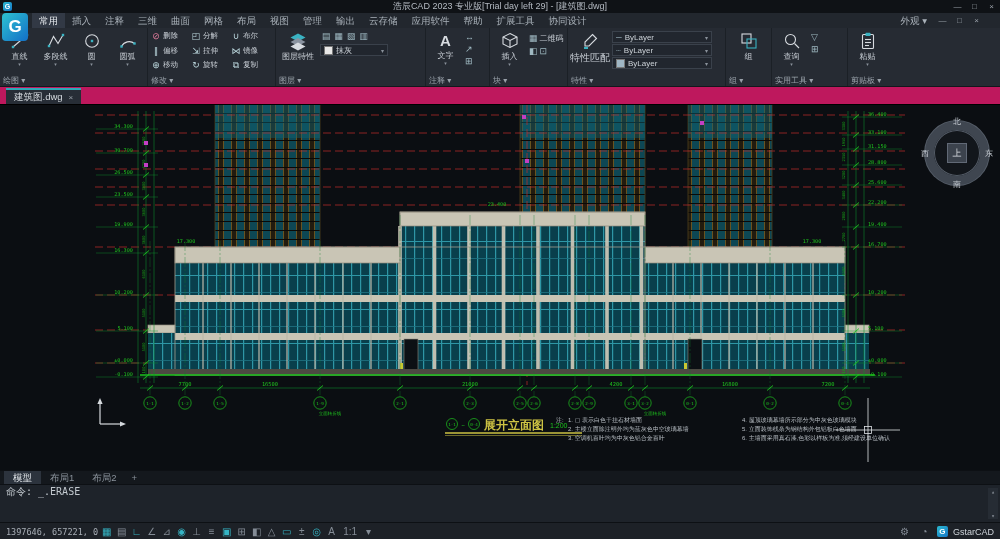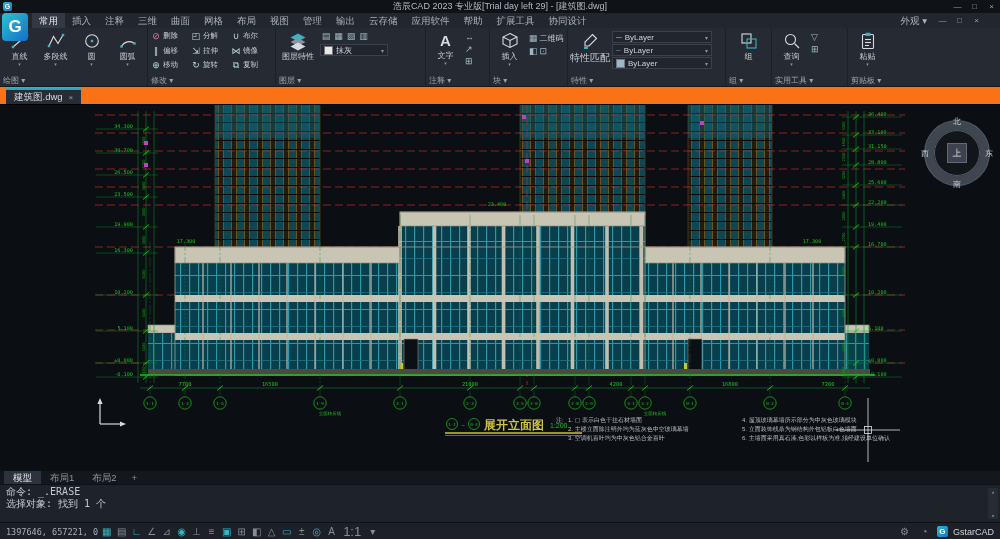--- a/index.html
+++ b/index.html
@@ -47,21 +47,21 @@
   .swatch{width:7px;height:7px;background:#e8e8e8;border:1px solid #777;flex:none}
   .swatch.blue{background:#9fb6c4}
   .cicon{color:#9fb9c2;font-size:8px;flex:none}
   .bigA{font-size:15px;font-weight:bold;color:#d7dbe0;line-height:19px;margin-top:2px}
   .sidecol{display:flex;flex-direction:column;gap:3px;font-size:9px;color:#9fb9c2;margin-top:4px;line-height:9px}
   .miniline{display:flex;align-items:center;gap:2px;font-size:8px;color:#c6ccd3;line-height:11px}
   .mico{color:#9fb9c2;font-size:9px}
   .props-col{display:flex;flex-direction:column;gap:1px;margin-top:2px}
 
   
-  .doctabs{height:18px;background:#f97316;display:flex;align-items:flex-end;padding-left:6px;border-bottom:1px solid #000;box-sizing:border-box}
+  .doctabs{height:18px;background:#be185d;display:flex;align-items:flex-end;padding-left:6px;border-bottom:1px solid #000;box-sizing:border-box}
   .dtab{height:16px;display:flex;align-items:center;gap:6px;padding:0 8px;background:#272d36;
         border-top:2px solid #2fa8b8;font-size:9.5px;color:#d6dbe0;box-sizing:border-box}
   .dclose{color:#9aa1a9;font-size:8px}
 
   
   .canvas{height:365px;position:relative;background:#0b0e12;overflow:hidden}
   #dwg{position:absolute;left:0;top:0;width:1000px;height:365px}
   .red line{stroke:#c32b2b;stroke-width:.7;stroke-dasharray:8 4}
   .redv{stroke:#c32b2b;stroke-width:.6;stroke-dasharray:4 3}
   .chain line{stroke:#0d8f2d;stroke-width:.55}
@@ -104,21 +104,21 @@
   .cursor{display:inline-block;width:6px;height:9px;background:#c3c9cf;margin-left:3px;vertical-align:middle}
   .cmd-scroll{position:absolute;right:2px;top:3px;bottom:3px;width:10px;background:#262c34;
               display:flex;flex-direction:column;justify-content:space-between;align-items:center;font-size:6px;color:#8a919a}
 
   
   .status{height:18px;background:#1d2127;display:flex;align-items:center;font-size:9px;color:#9aa2ab;
           padding:0 6px;gap:1px;border-top:1px solid #0d1014;box-sizing:border-box}
   .coords{font-family:"DejaVu Sans Mono",monospace;color:#a8aeb6;font-size:8.5px}
   .sicon{width:15px;text-align:center;font-size:10px;color:#848c96;flex:none}
   .sicon.on{color:#35b4c4}
-  .sicon.txt{width:auto;padding:0 4px;font-size:13px}
+  .sicon.txt{width:auto;padding:0 4px;font-size:10px}
   .sright{margin-left:auto;display:flex;align-items:center;gap:5px}
   .brand-logo{width:11px;height:11px;background:linear-gradient(135deg,#2bbad0,#1577c8);border-radius:2px;
               color:#fff;font-size:8px;font-weight:bold;display:flex;align-items:center;justify-content:center}
   .brand-name{color:#cdd3d9;font-size:9px}
 </style>
 </head>
 <body>
 
 <div class="titlebar">
   <span class="tb-logo">G</span>
@@ -717,21 +717,20 @@
       <span class="ltab active">模型</span>
       <span class="ltab">布局1</span>
       <span class="ltab">布局2</span>
       <span class="ladd">+</span>
     </span>
   </div>
 
 <div class="cmd">
   <div id="cmd-history">
       <div class="cmd-line">命令: _.ERASE</div>
-      <div class="cmd-line">选择对象: 找到 1 个</div>
     </div>
   <div class="cmd-scroll">
       <span>▴</span>
       <span>▾</span>
     </div>
 </div>
 
 <div class="status">
   <span class="coords">1397646, 657221, 0</span>
   <span id="status-icons" style="display:flex;align-items:center">

